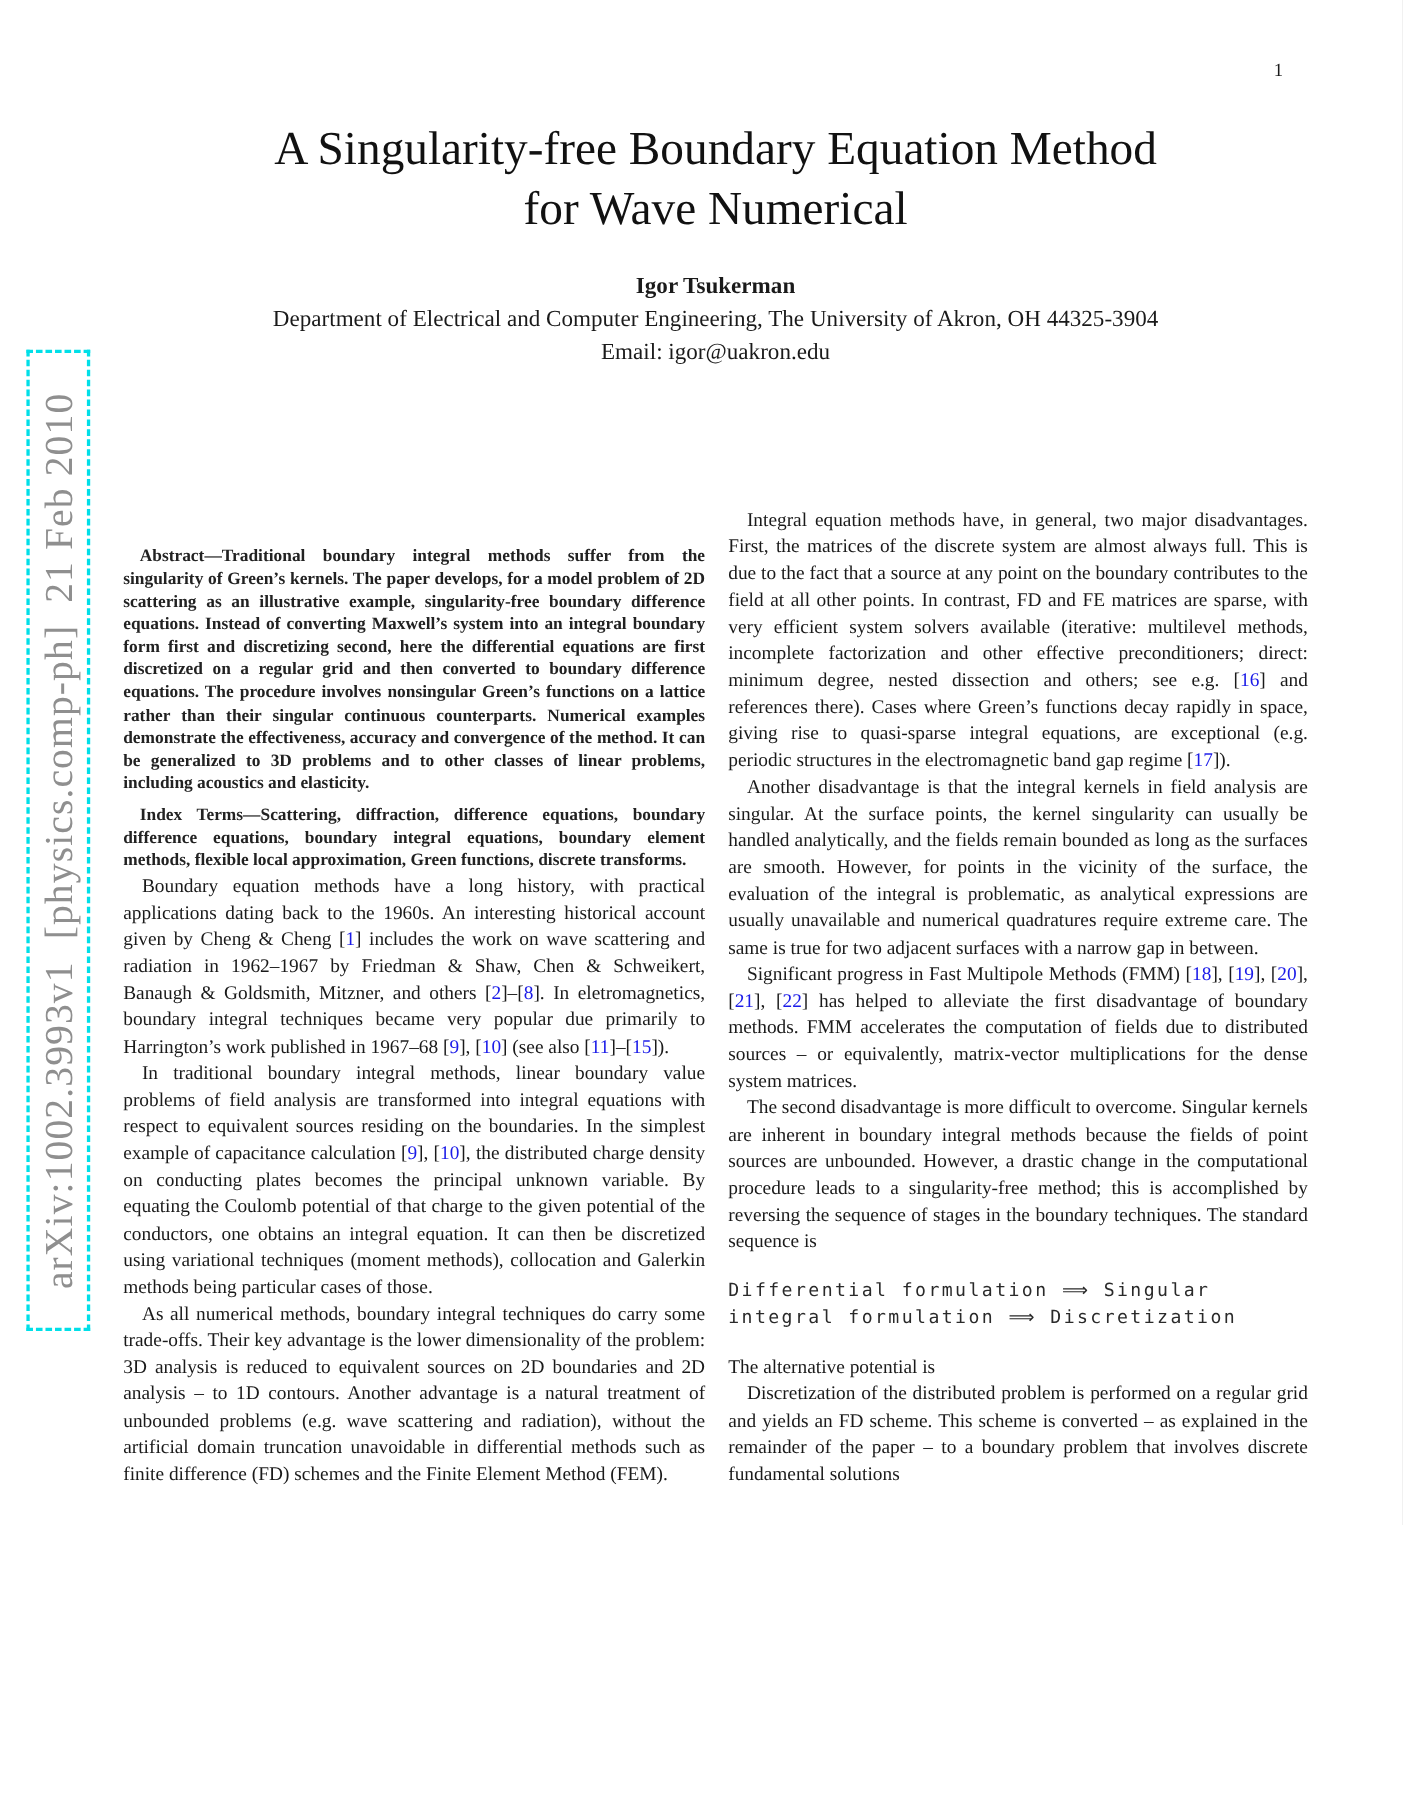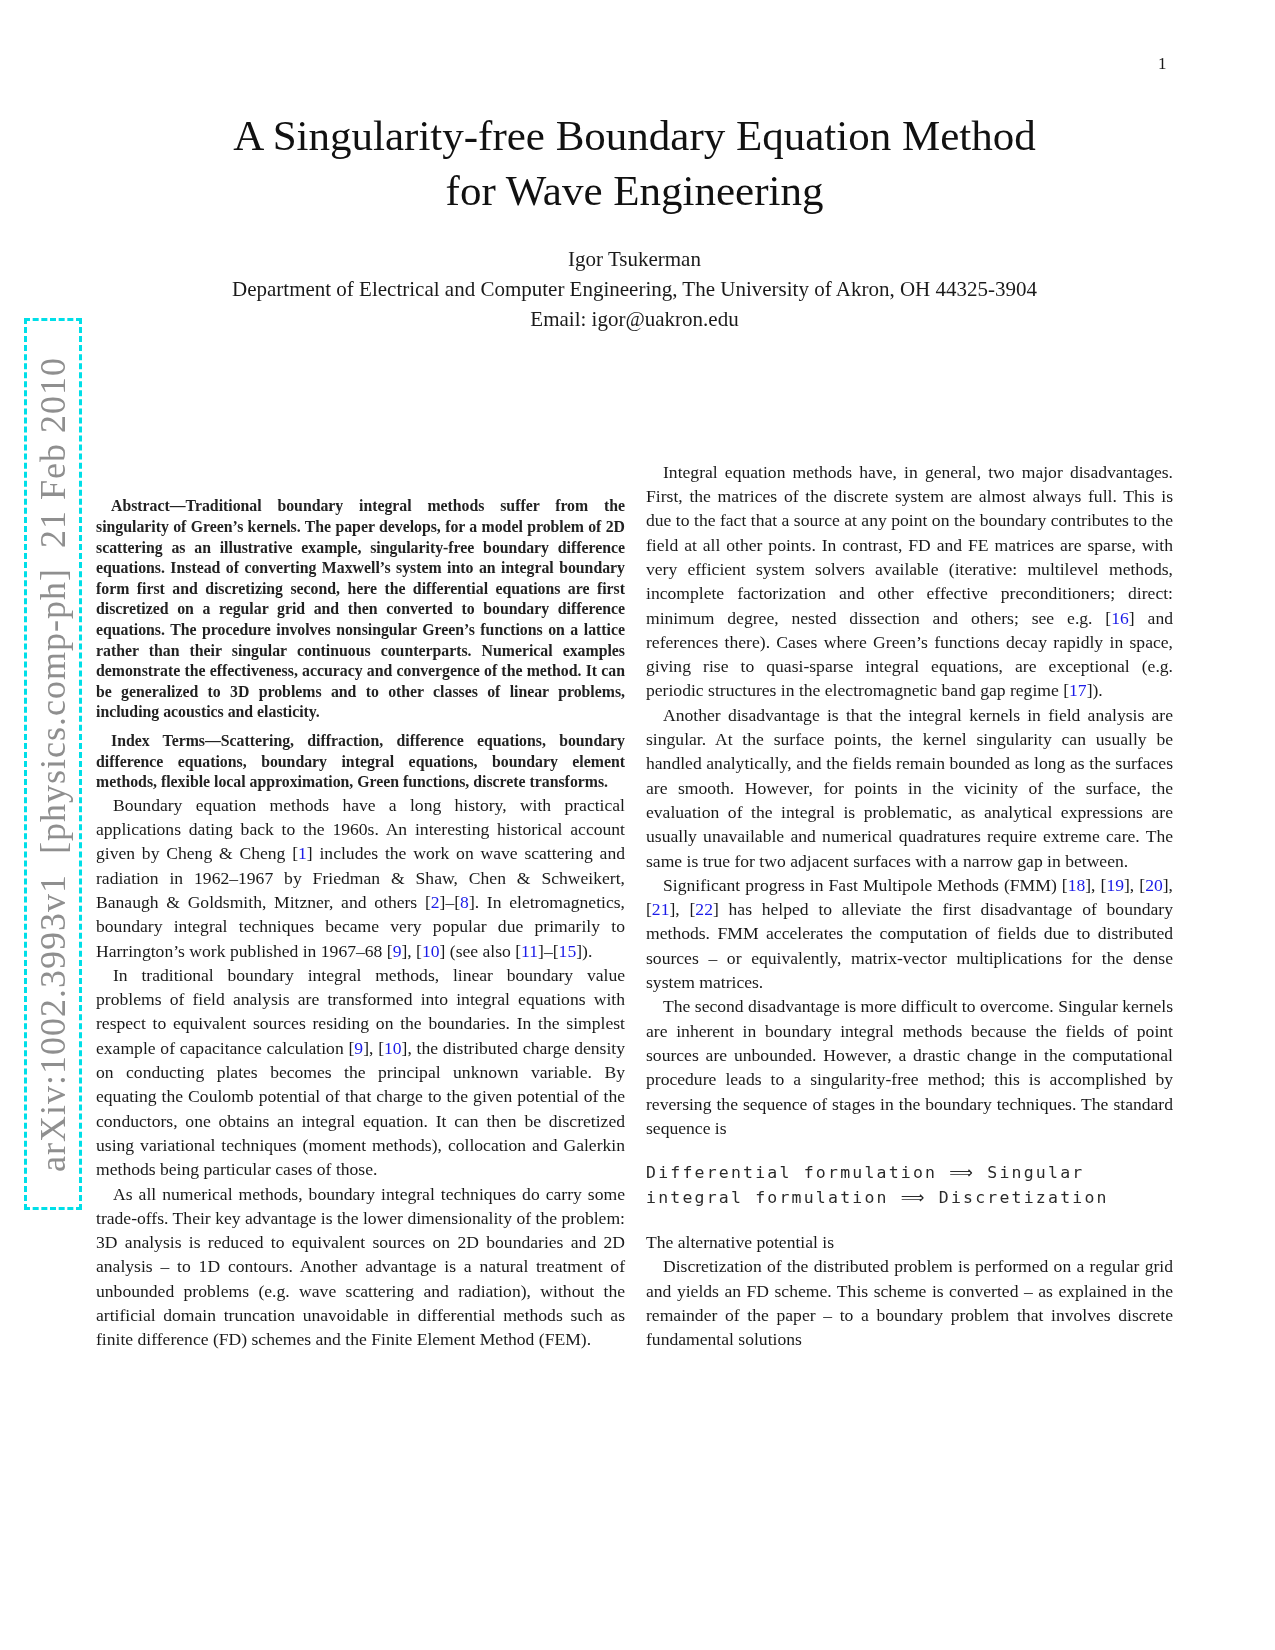--- a/index.html
+++ b/index.html
@@ -25,32 +25,32 @@
   .arxiv-banner .vtext{
     writing-mode:vertical-rl;
     transform:rotate(180deg);
     font-family:"Liberation Serif",serif;
     font-size:36px;
     color:#8f8f8f;
     white-space:pre;
     letter-spacing:1px;
   }
   .content{
-    position:absolute;left:96px;top:0;width:1077px;
+    position:absolute;left:112px;top:0;width:1077px;
   }
   .head{ text-align:center; }
   .title{
     margin-top:108px;
     font-size:43px;
     font-weight:normal;
     line-height:55px;
     color:#111;
   }
   .title span{display:block;}
-  .author{ margin-top:24px; font-size:21px; }
+  .author{ margin-top:24px; font-size:21px;font-weight:bold; }
   .affil{ margin-top:5px; font-size:21px; }
   .email{ margin-top:5px; font-size:21px; }
   .columns{
     margin-top:84px;
     display:flex;
     justify-content:space-between;
     align-items:flex-end;
   }
   .col-left{ width:529px; }
   .col-right{ width:527px;margin-top:44px; }
@@ -99,21 +99,21 @@
 
   <div class="arxiv-banner">
     <span class="vtext">arXiv:1002.3993v1  [physics.comp-ph]  21 Feb 2010</span>
   </div>
 
   <div class="content">
 
     <div class="head">
       <h1 class="title">
           <span>A Singularity-free Boundary Equation Method</span>
-          <span>for Wave Engineering</span>
+          <span>for Wave Numerical</span>
         </h1>
       <div class="author">Igor Tsukerman</div>
       <div class="affil">Department of Electrical and Computer Engineering, The University of Akron, OH 44325-3904</div>
       <div class="email">Email: igor@uakron.edu</div>
     </div>
 
     <div class="columns">
 
       <div class="col-left">
         <p class="abstract"><span>Abstract</span><span>—Traditional boundary integral methods suffer from the singularity of Green’s kernels. The paper develops, for a model problem of 2D scattering as an illustrative example, singularity-free boundary difference equations. Instead of converting Maxwell’s system into an integral boundary form first and discretizing second, here the differential equations are first discretized on a regular grid and then converted to boundary difference equations. The procedure involves nonsingular Green’s functions on a lattice rather than their singular continuous counterparts. Numerical examples demonstrate the effectiveness, accuracy and convergence of the method. It can be generalized to 3D problems and to other classes of linear problems, including acoustics and elasticity.</span></p>

